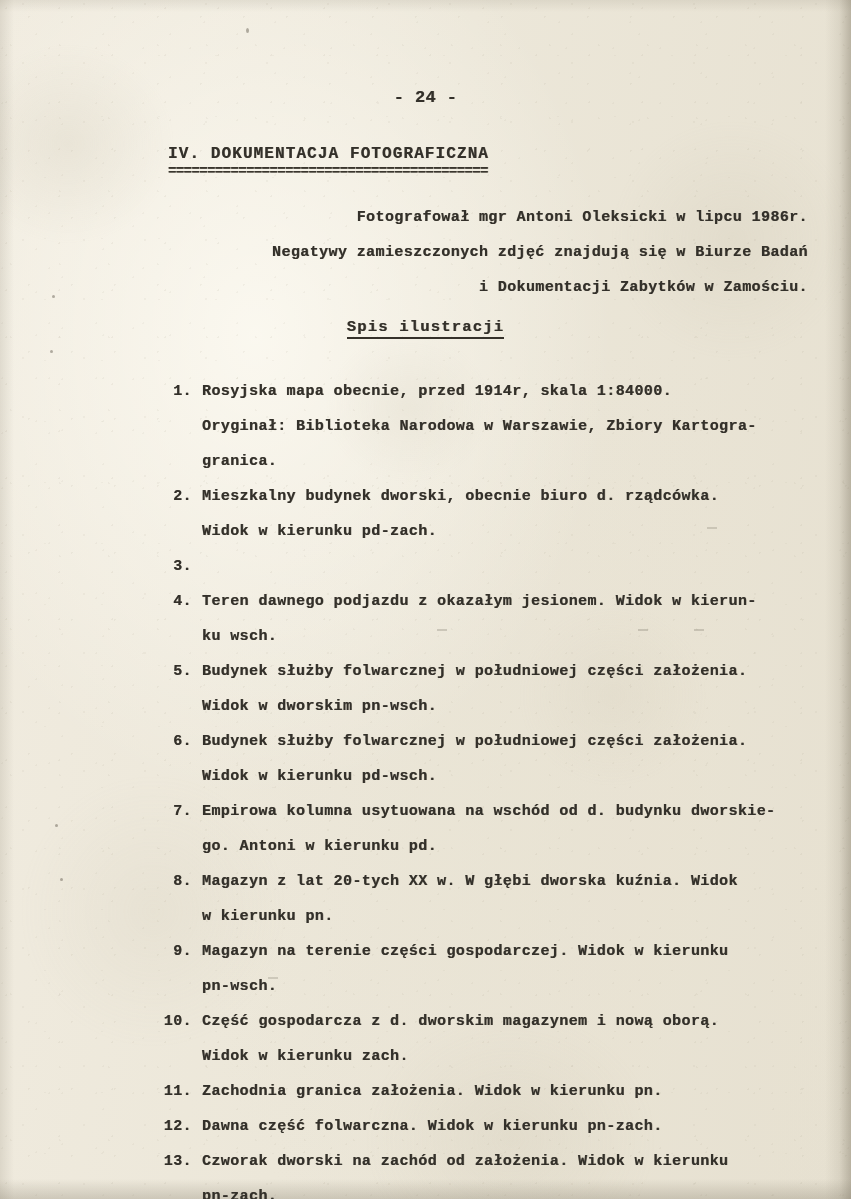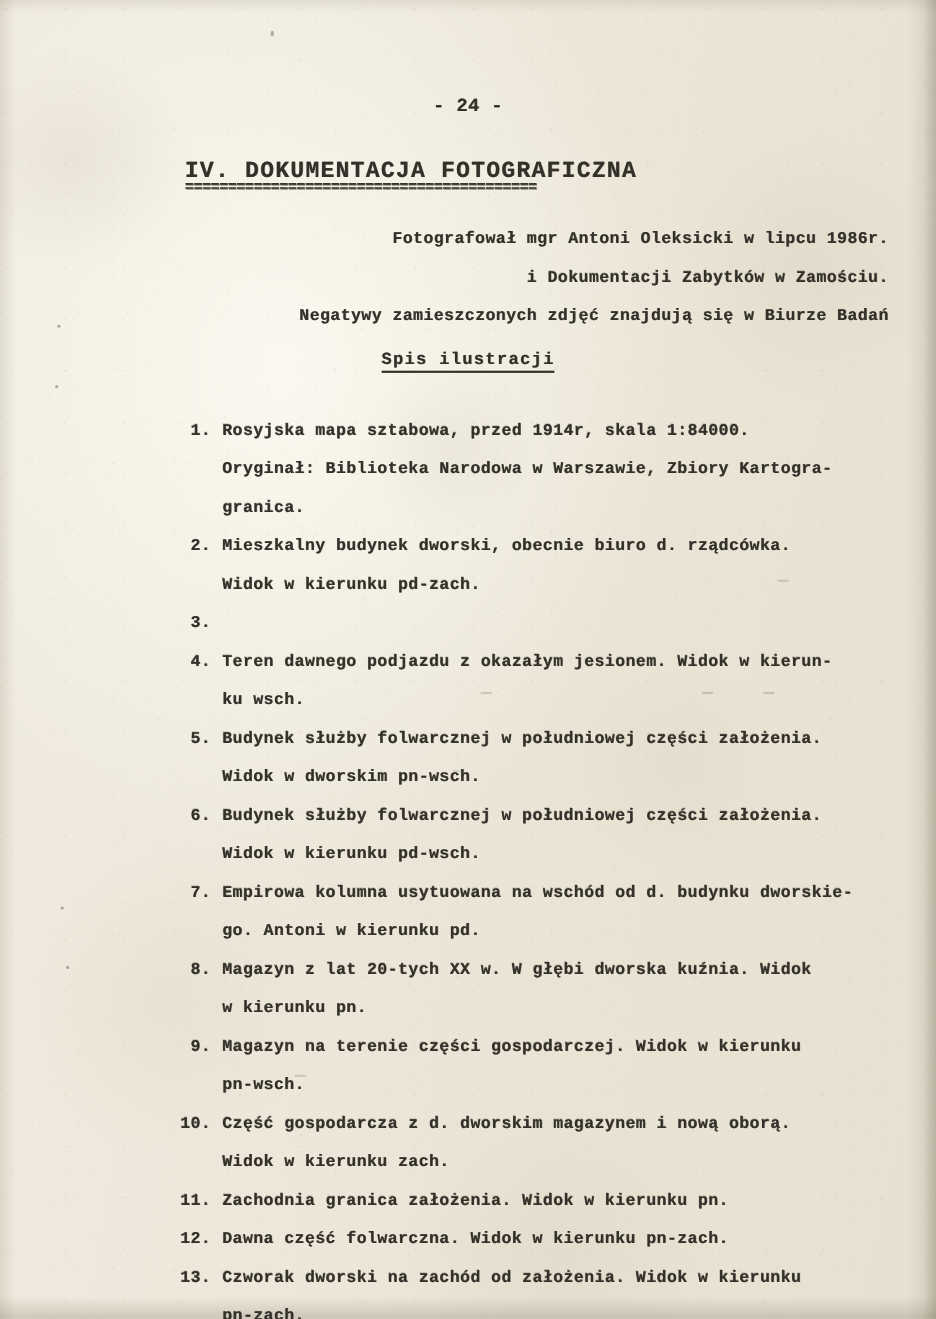--- a/index.html
+++ b/index.html
@@ -107,21 +107,21 @@
     left: 0;
     width: 851px;
     text-align: center;
     font-size: 17px;
   }
 
   .section-head {
     position: absolute;
     top: 145px;
     left: 168px;
-    font-size: 21px;
+    font-size: 16px;
     letter-spacing: 1.1px;
   }
   .section-rule {
     position: absolute;
     top: 163px;
     left: 168px;
     font-size: 14px;
     letter-spacing: -0.6px;
     color: #3a362e;
     white-space: nowrap;
@@ -194,31 +194,31 @@
 
   <div class="content">
 
     <div class="folio tw">- 24 -</div>
 
     <div class="section-head tw">IV. DOKUMENTACJA FOTOGRAFICZNA</div>
     <div class="section-rule tw">=========================================</div>
 
     <div class="intro tw">
       <div><span class="indent"></span><span>Fotografował mgr Antoni Oleksicki w lipcu 1986r.</span></div>
+      <div>Negatywy zamieszczonych zdjęć znajdują się w Biurze Badań</div>
       <div>i Dokumentacji Zabytków w Zamościu.</div>
-      <div>Negatywy zamieszczonych zdjęć znajdują się w Biurze Badań</div>
     </div>
 
     <div class="list-title tw"><span>Spis ilustracji</span></div>
 
     <div class="illus" id="illus-list">
         <div class="entry">
           <div class="line tw">
             <span class="num">1.</span>
-            <span class="txt">Rosyjska mapa sztabowa, przed 1914r, skala 1:84000.</span>
+            <span class="txt">Rosyjska mapa obecnie, przed 1914r, skala 1:84000.</span>
           </div>
           <div class="line tw cont">
             <span class="num">1.</span>
             <span class="txt">Oryginał: Biblioteka Narodowa w Warszawie, Zbiory Kartogra-</span>
           </div>
           <div class="line tw cont">
             <span class="num">1.</span>
             <span class="txt">granica.</span>
           </div>
         </div>

